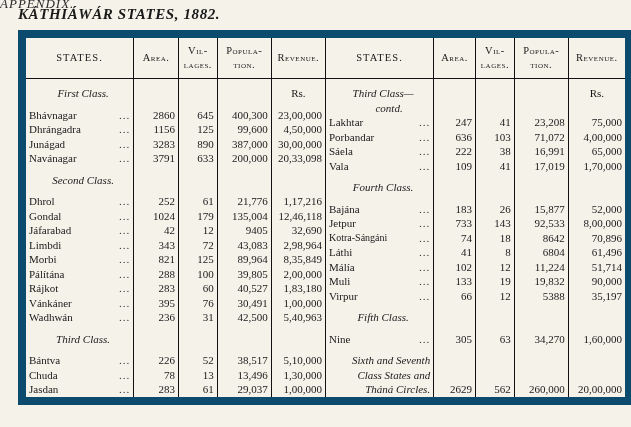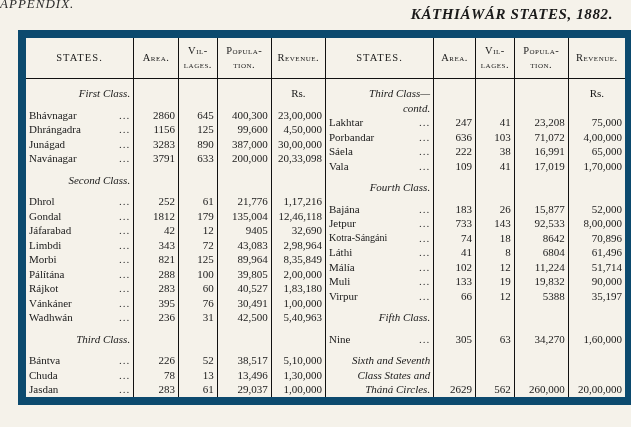--- a/index.html
+++ b/index.html
@@ -25,21 +25,21 @@
   .appendix {
     position: absolute;
     left: 0px;
     top: -4px;
     font-size: 13px;
     letter-spacing: 1px;
     font-style: italic;
     color: #2a2a2a;
   }
   .doc-title {
-    text-align: right;
+    text-align: left;
     font-size: 15px;
     font-style: italic;
     font-weight: bold;
     letter-spacing: 0.6px;
     padding-top: 6px;
     padding-bottom: 7px;
   }
   table.main {
     border-collapse: collapse;
     width: 615px;
@@ -87,21 +87,21 @@
     color: #333;
     font-size: 11px;
   }
   .num {
     text-align: right;
     white-space: nowrap;
     font-size: 11px;
   }
   .cls {
     font-style: italic;
-    text-align: right;
+    text-align: center;
     padding-left: 10px !important;
     white-space: nowrap;
   }
   .rs {
     text-align: center;
     font-style: normal;
     font-size: 11px;
     margin-top: 25px;
   }
   .spacer td { height: 7px; line-height: 7px; font-size: 1px; }
@@ -225,21 +225,21 @@
 
           <tr>
             <td class="name"><span>Dhrol</span><span class="dots">...</span></td>
             <td class="num colsep">252</td>
             <td class="num colsep">61</td>
             <td class="num colsep">21,776</td>
             <td class="num colsep">1,17,216</td>
           </tr>
           <tr>
             <td class="name"><span>Gondal</span><span class="dots">...</span></td>
-            <td class="num colsep">1812</td>
+            <td class="num colsep">1024</td>
             <td class="num colsep">179</td>
             <td class="num colsep">135,004</td>
             <td class="num colsep">12,46,118</td>
           </tr>
           <tr>
             <td class="name"><span>Jáfarabad</span><span class="dots">...</span></td>
             <td class="num colsep">42</td>
             <td class="num colsep">12</td>
             <td class="num colsep">9405</td>
             <td class="num colsep">32,690</td>

